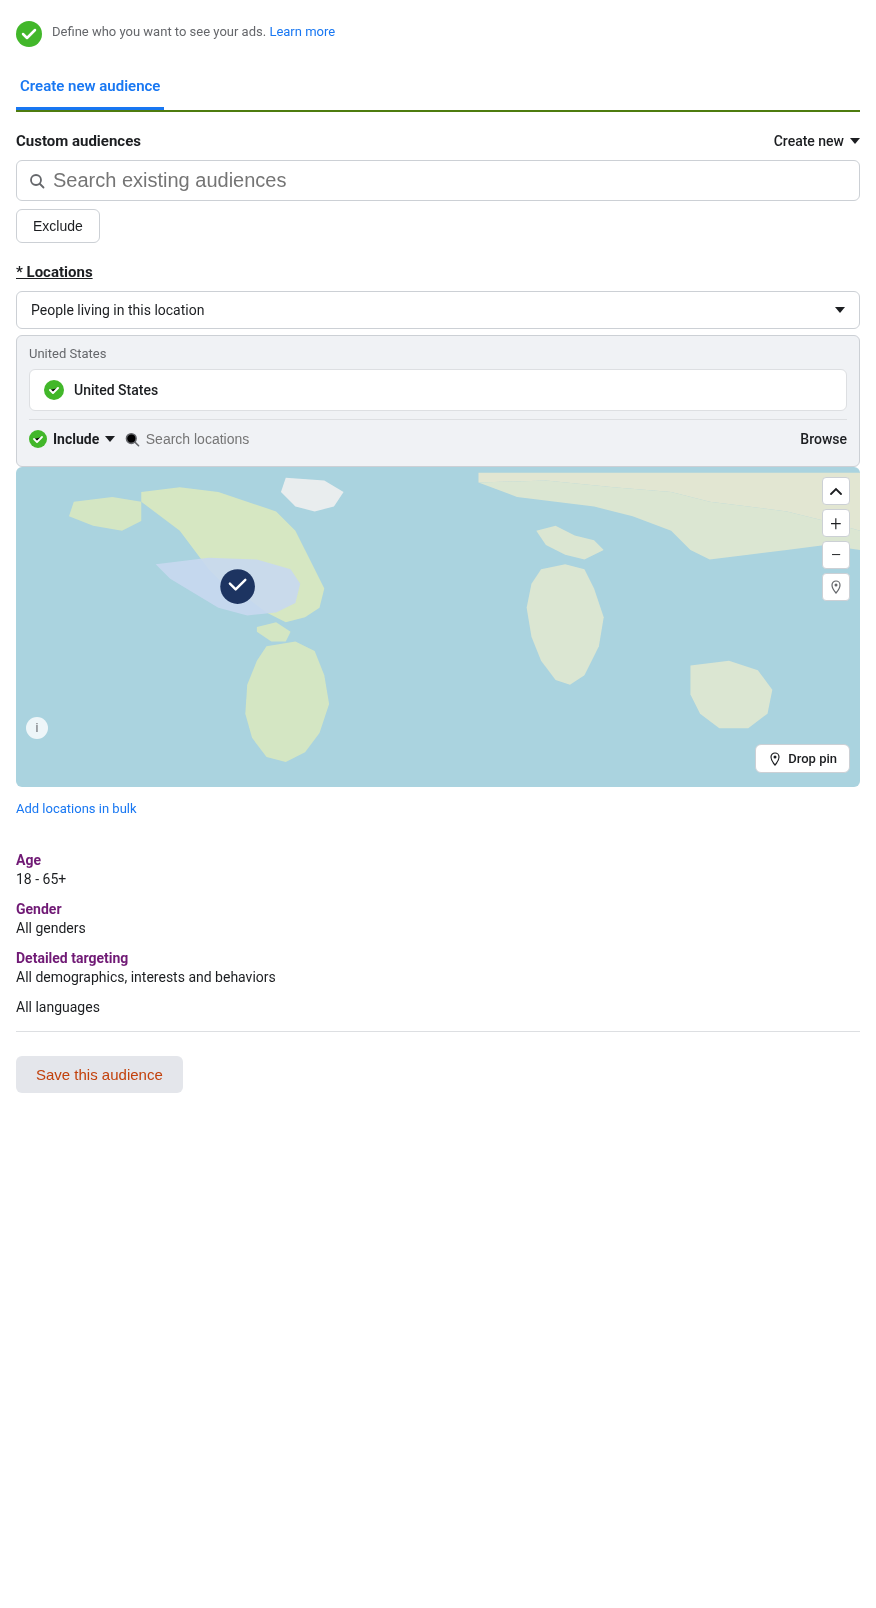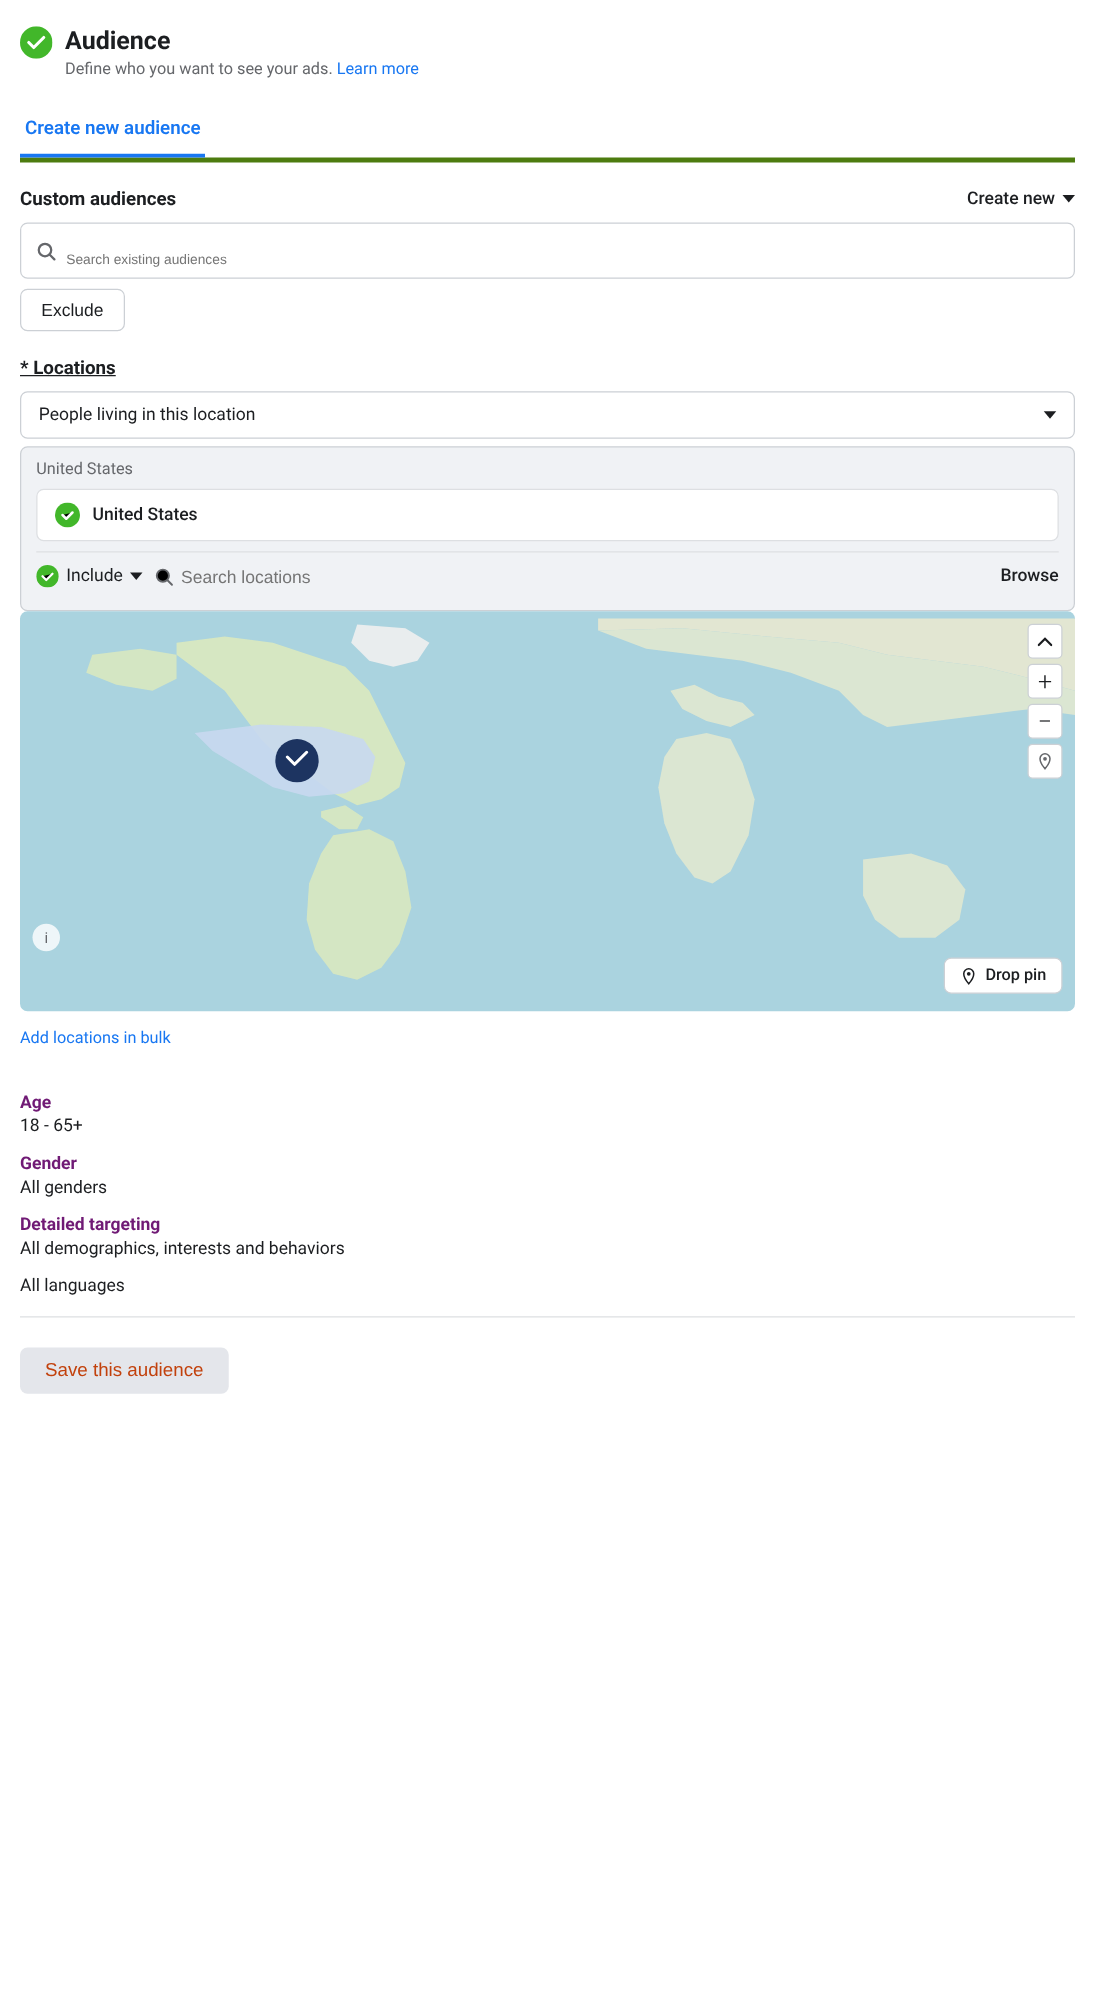--- a/index.html
+++ b/index.html
@@ -35,21 +35,21 @@
       font-size: 13px;
       color: #65676b;
       margin-top: 4px;
     }
     .header-subtitle a {
       color: #1877f2;
       text-decoration: none;
     }
     .tabs-section {
       display: flex;
-      border-bottom: 4px solid #4d7c0f;
+      border-bottom: 2px solid #4d7c0f;
       margin-top: 18px;
       margin-bottom: 20px;
     }
     .tab {
       padding: 12px 4px;
       margin-right: 24px;
       font-size: 15px;
       font-weight: 600;
       color: #65676b;
       cursor: pointer;
@@ -94,25 +94,24 @@
       align-items: center;
       border: 1px solid #ccd0d5;
       border-radius: 6px;
       padding: 8px 12px;
       gap: 8px;
       background: #fff;
     }
     .search-box input {
       border: none;
       outline: none;
-      font-size: 11px;
+      font-size: 20px;
       color: #1d4ed8;
       width: 100%;
       background: transparent;
-      margin-top: 15px;
     }
     .search-icon-svg {
       color: #65676b;
       flex-shrink: 0;
     }
     .exclude-btn {
       display: inline-block;
       padding: 8px 16px;
       border: 1px solid #ccd0d5;
       border-radius: 6px;
@@ -179,21 +178,21 @@
       padding: 10px 0 8px 0;
       border-top: 1px solid #dddfe2;
       margin-top: 8px;
     }
     .include-btn {
       display: flex;
       align-items: center;
       gap: 6px;
       font-size: 14px;
       color: #1c1e21;
-      font-weight: 400;
+      font-weight: 700;
       cursor: pointer;
     }
     .include-search {
       display: flex;
       align-items: center;
       gap: 6px;
       flex: 1;
       margin: 0 10px;
     }
     .include-search input {
@@ -330,21 +329,20 @@
 
 <div class="page-container">
 
   
   <div class="header-section">
     <svg class="check-icon" viewBox="0 0 26 26" fill="none" xmlns="http://www.w3.org/2000/svg">
       <circle cx="13" cy="13" r="13" fill="#42b72a"></circle>
       <path d="M7 13l4 4 8-8" stroke="#fff" stroke-width="2.5" stroke-linecap="round" stroke-linejoin="round"></path>
     </svg>
     <div>
-      <div class="header-title">Audience</div>
       <div class="header-subtitle">
         <span>Define who you want to see your ads.</span>
         <a href="#">Learn more</a>
       </div>
     </div>
   </div>
 
   
   <div class="tabs-section">
     <div class="tab active">

